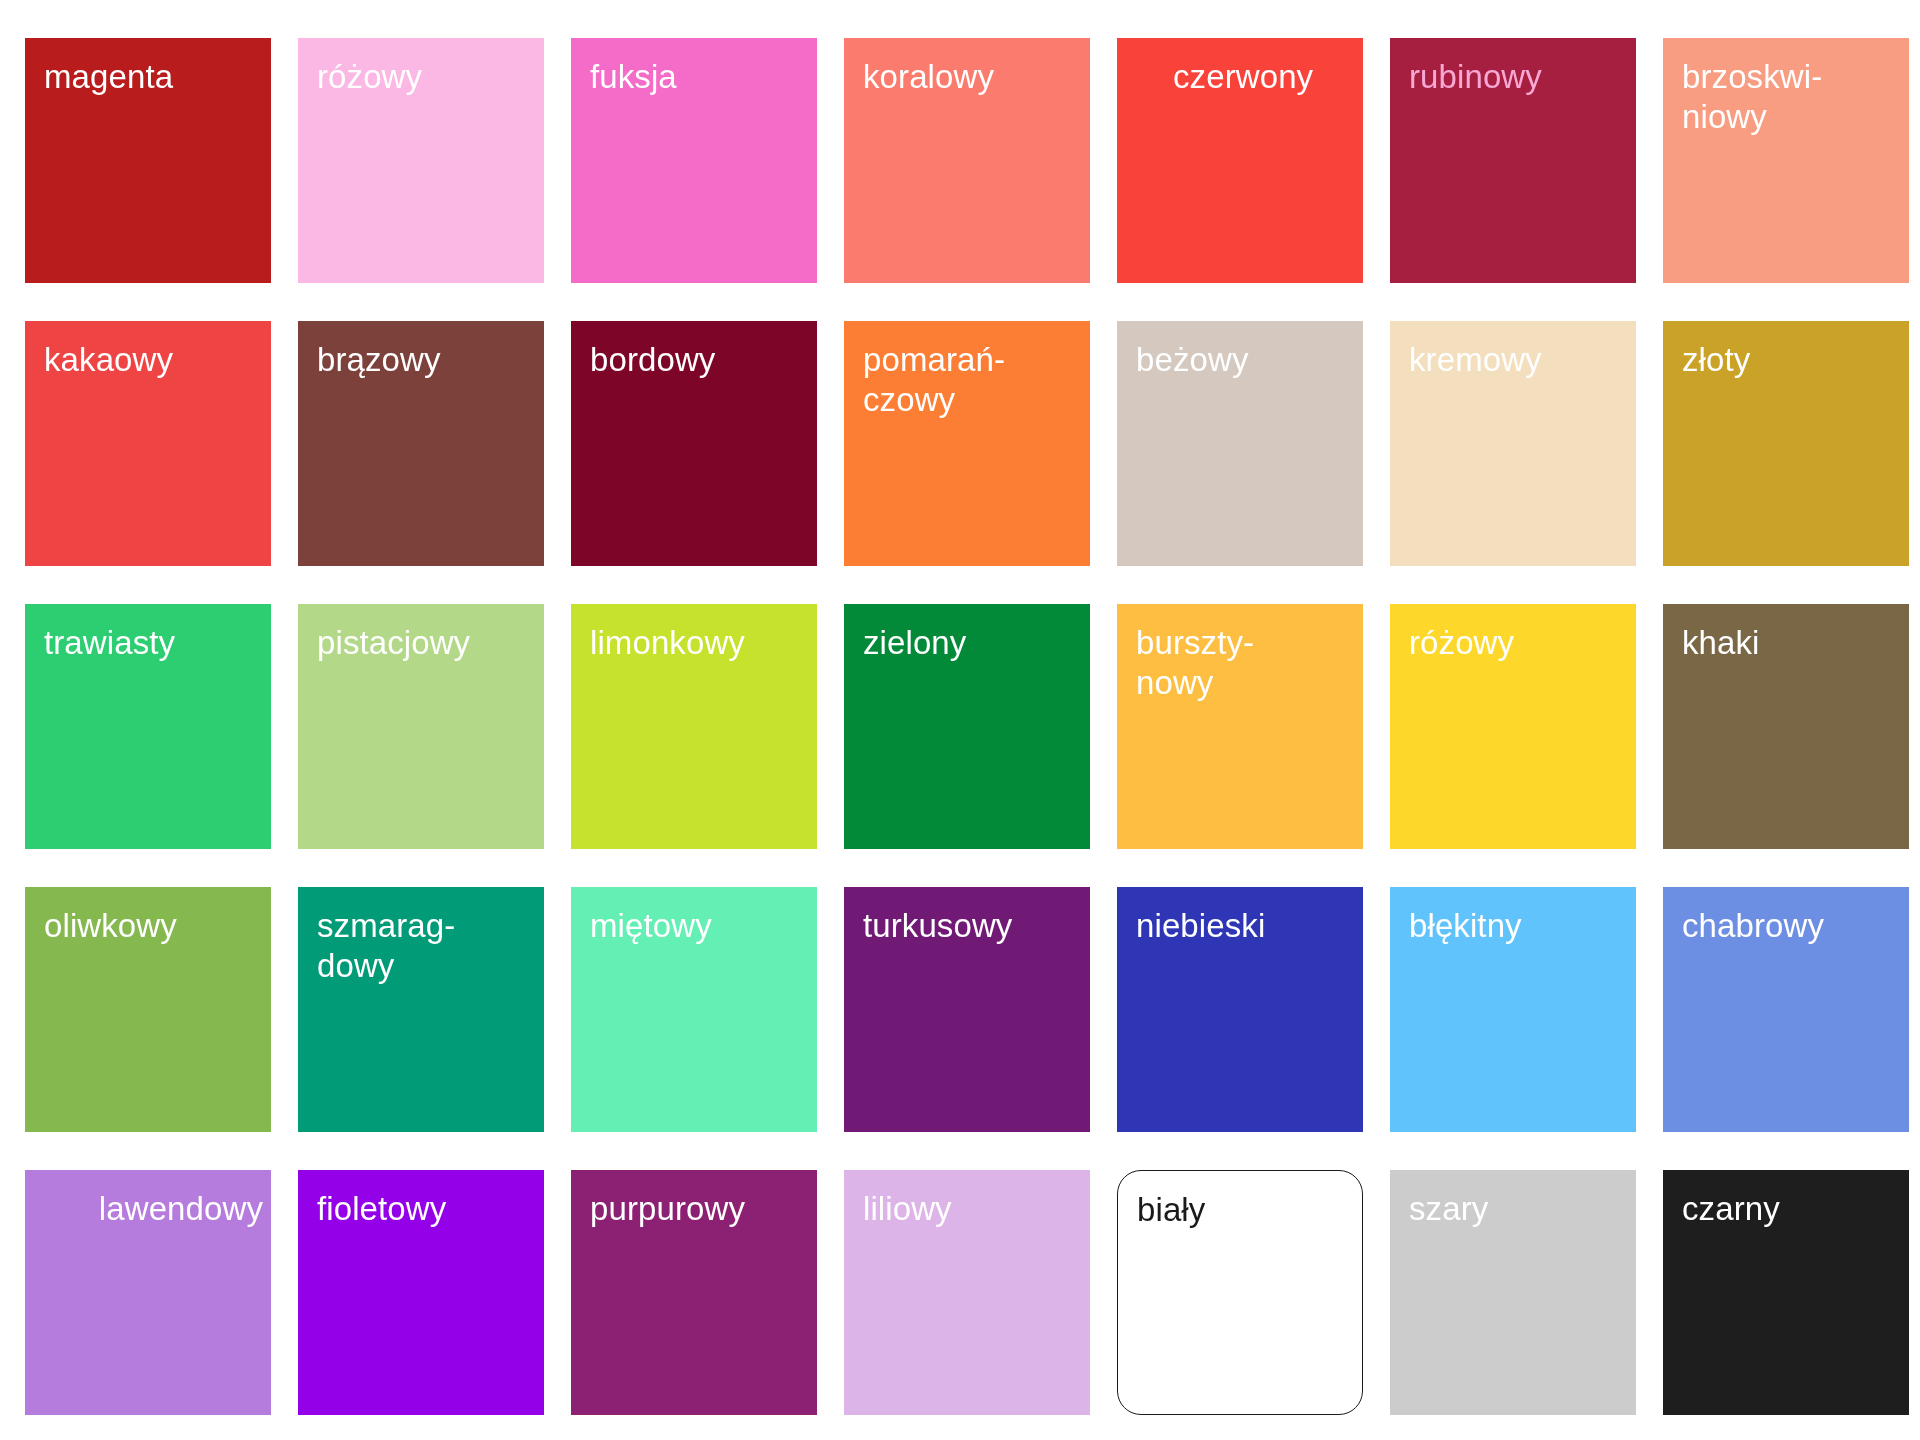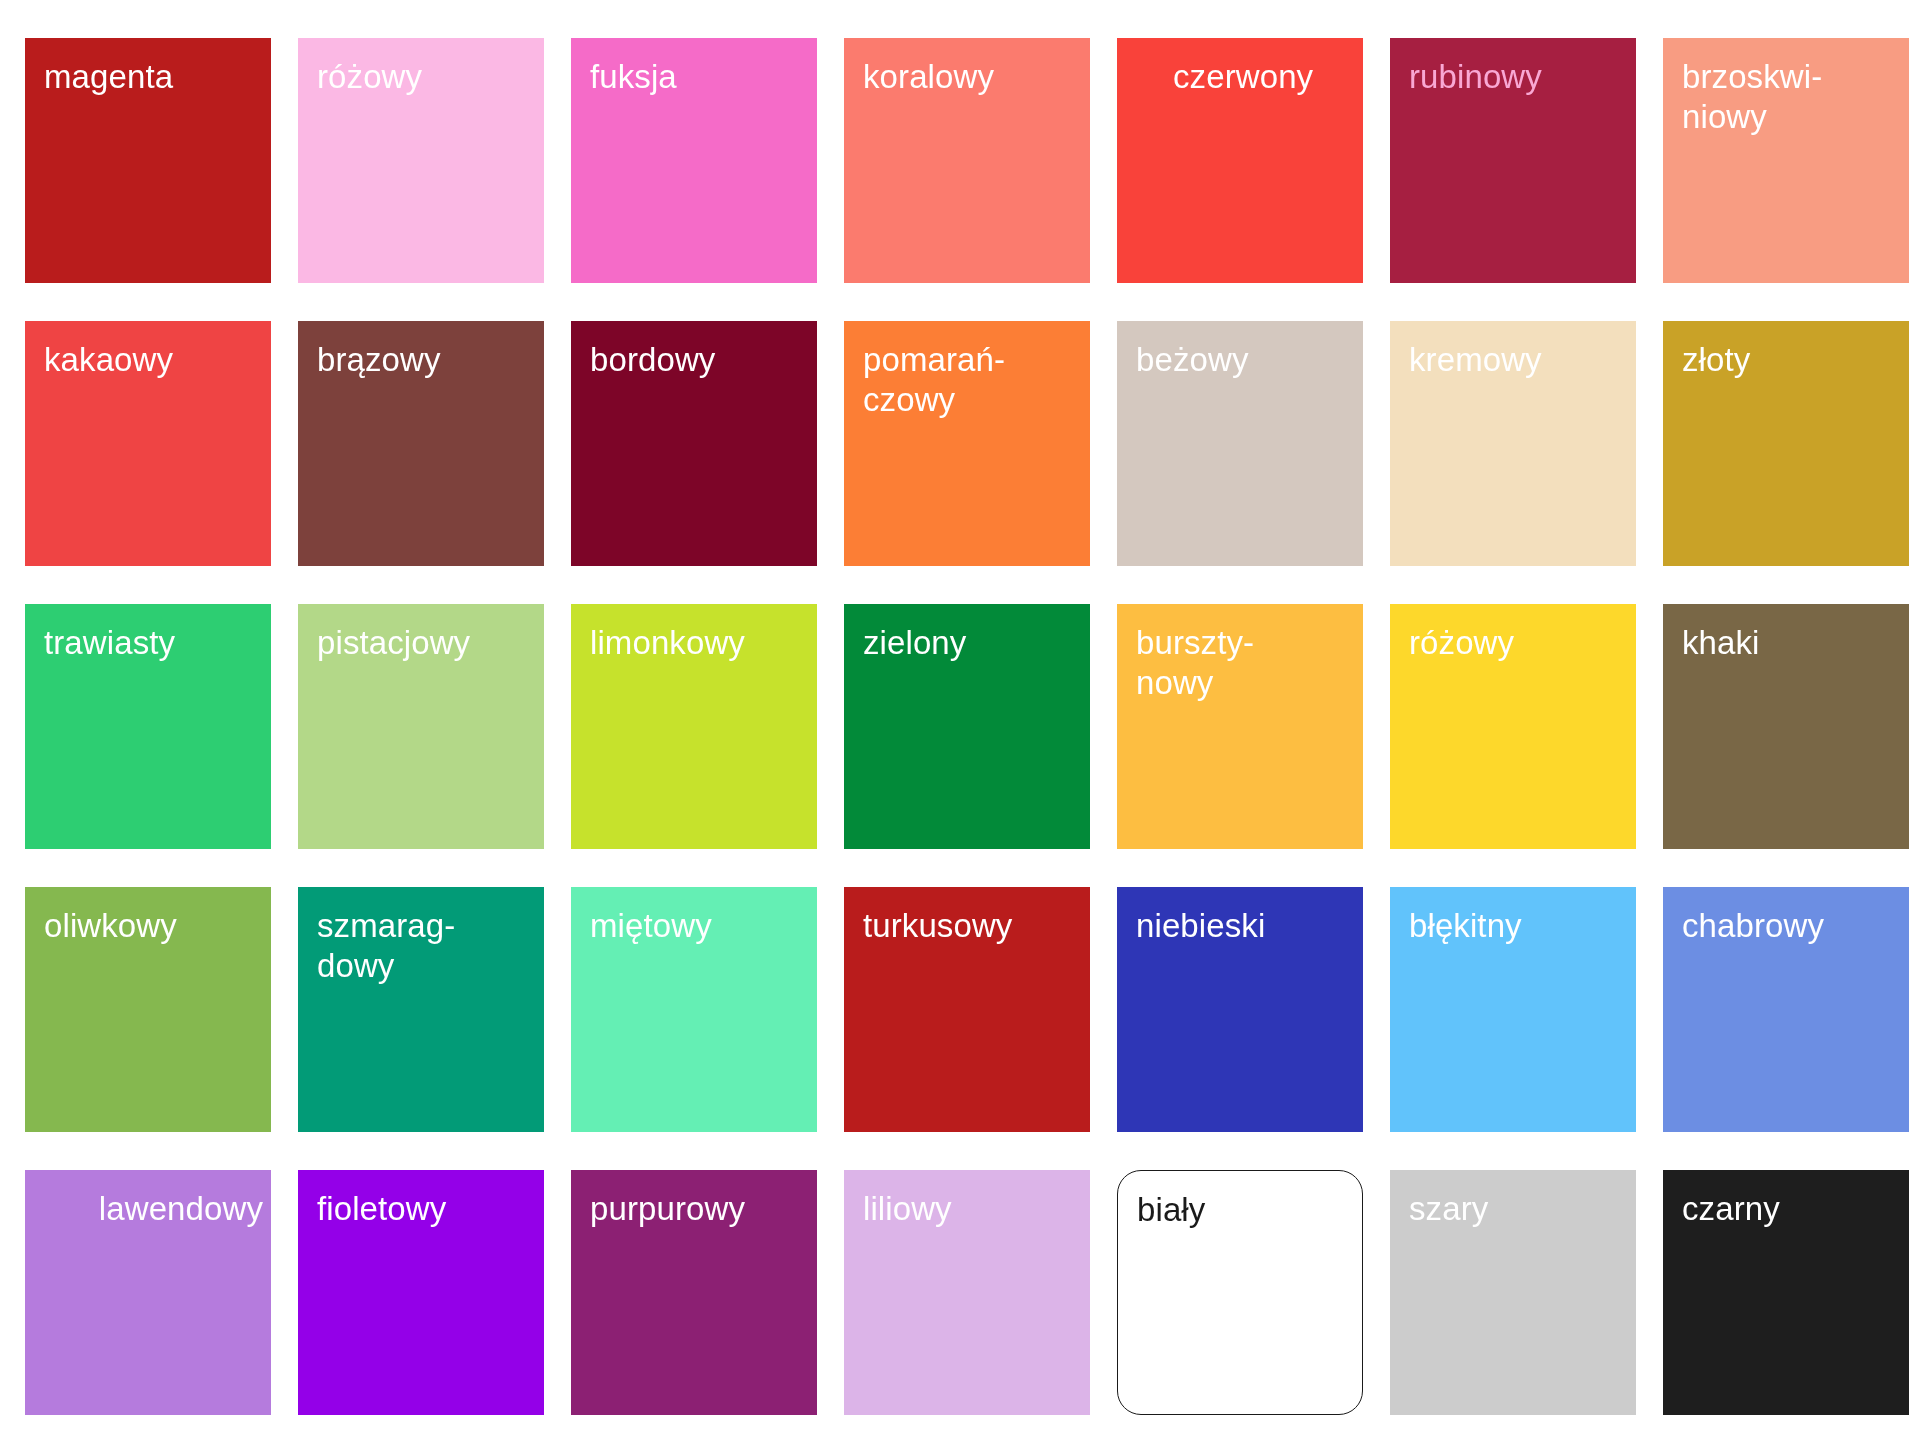--- a/index.html
+++ b/index.html
@@ -120,21 +120,21 @@
     <div class="swatch" style="background-color: rgb(133, 184, 79);">
       <span class="swatch-label" style="color: rgb(255, 255, 255);">oliwkowy</span>
     </div>
     <div class="swatch" style="background-color: rgb(2, 155, 119);">
       <span class="swatch-label" style="color: rgb(255, 255, 255);">szmarag-
 dowy</span>
     </div>
     <div class="swatch" style="background-color: rgb(100, 239, 180);">
       <span class="swatch-label" style="color: rgb(255, 255, 255);">miętowy</span>
     </div>
-    <div class="swatch" style="background-color: #b91c1c; text-decoration: underline;">
+    <div class="swatch" style="background-color: #701a75; text-decoration: underline;">
       <span class="swatch-label" style="color: rgb(255, 255, 255);">turkusowy</span>
     </div>
     <div class="swatch" style="background-color: rgb(46, 54, 182);">
       <span class="swatch-label" style="color: rgb(255, 255, 255);">niebieski</span>
     </div>
     <div class="swatch" style="background-color: rgb(97, 195, 251);">
       <span class="swatch-label" style="color: rgb(255, 255, 255);">błękitny</span>
     </div>
     <div class="swatch" style="background-color: rgb(108, 142, 227);">
       <span class="swatch-label" style="color: rgb(255, 255, 255);">chabrowy</span>

